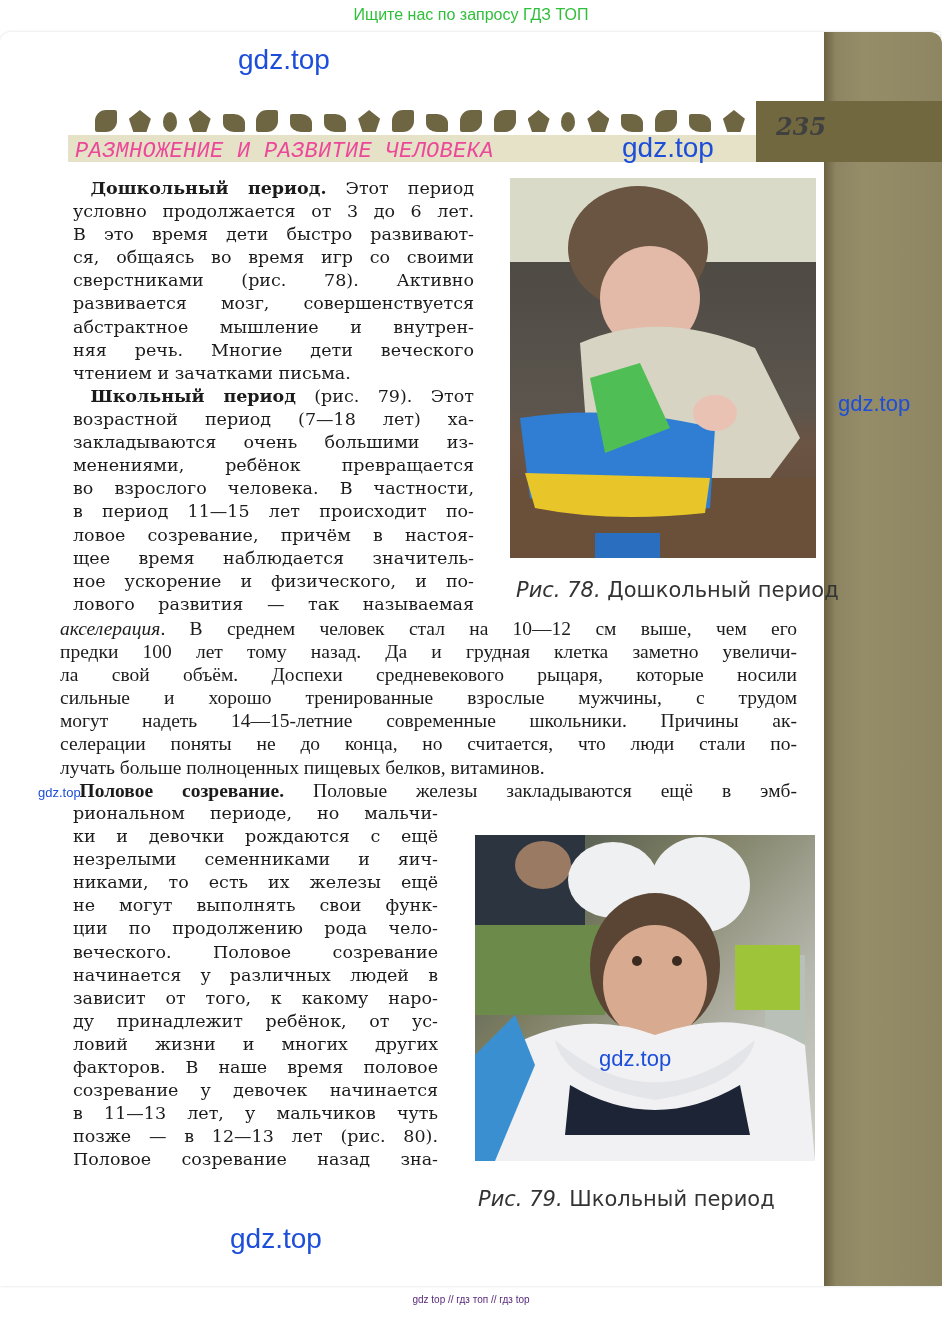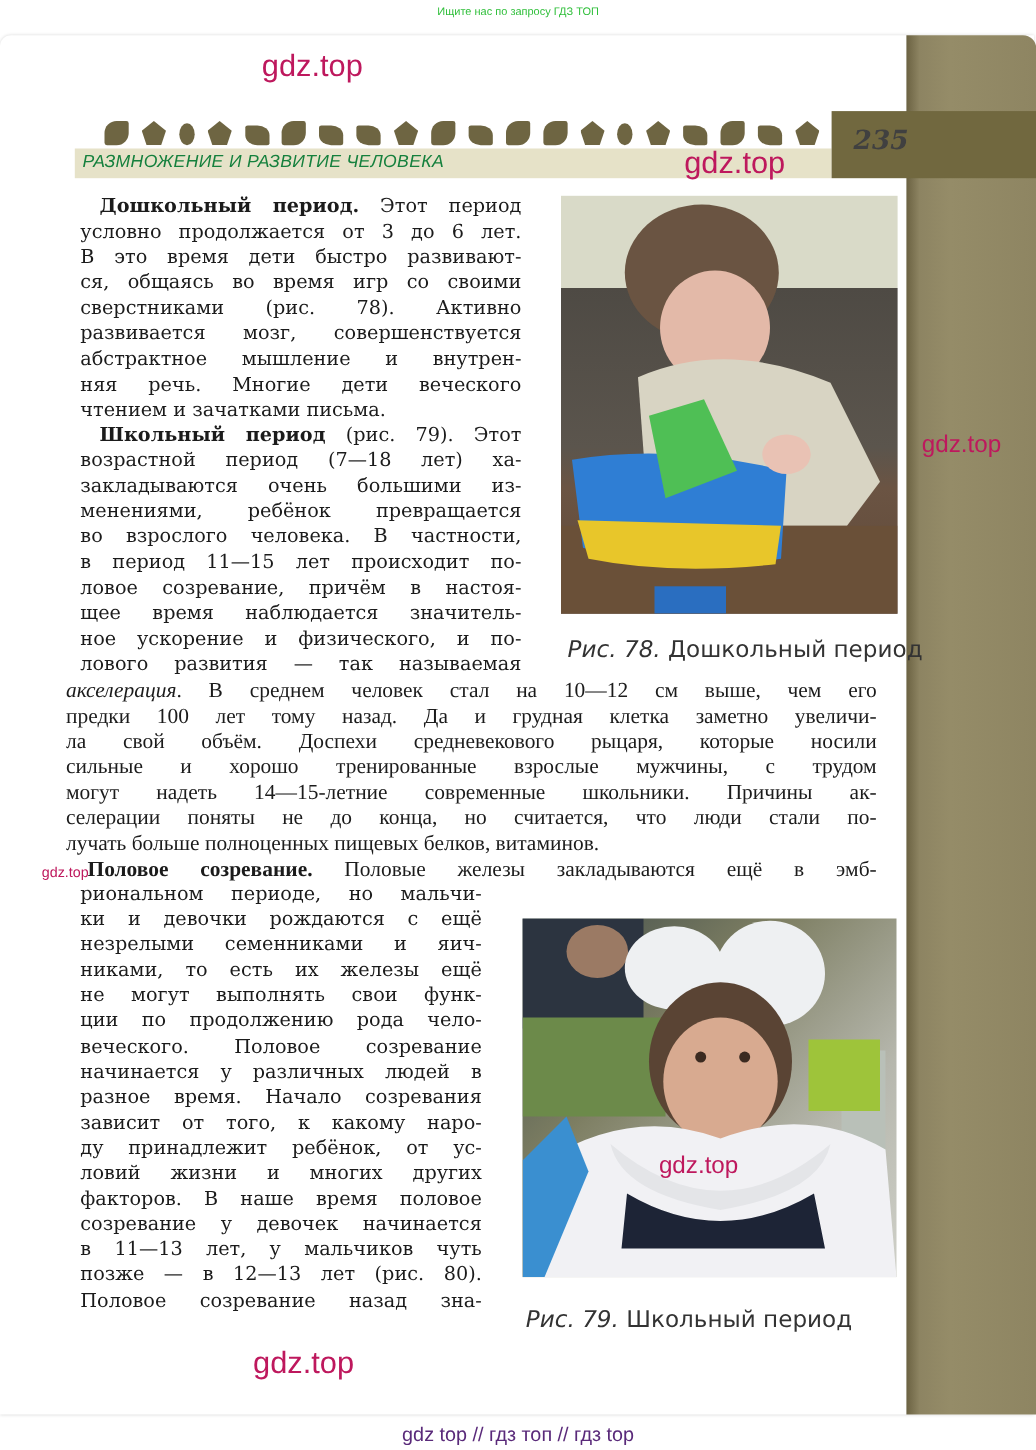--- a/index.html
+++ b/index.html
@@ -1,19 +1,19 @@
 <!DOCTYPE html>
 <html><head>
   <meta charset="utf-8">
   <style>
     html, body { margin: 0; padding: 0; background: #ffffff; }
     body { width: 942px; height: 1318px; position: relative; overflow: hidden; font-family: "DejaVu Serif", serif; }
 
     .top-banner { position: absolute; top: 6px; left: 0; width: 942px; text-align: center;
-      font-family: "Liberation Sans", sans-serif; font-size: 10px; color: #2fbf3a; }
+      font-family: "Liberation Sans", sans-serif; font-size: 16px; color: #2fbf3a; }
 
     .page { position: absolute; top: 32px; left: 0; width: 940px; height: 1254px; background: #ffffff;
       border-top-left-radius: 10px; box-shadow: 0 0 3px rgba(0,0,0,0.15); overflow: hidden; }
 
     .side-strip { position: absolute; top: 32px; left: 824px; width: 118px; height: 1254px;
       background: linear-gradient(to right, #6b6242 0px, #8d8462 12px, #958c68 40px, #8e8562 100%);
       border-top-right-radius: 12px; }
 
     .page-num-band { position: absolute; top: 101px; left: 756px; width: 186px; height: 61px; background: #71683f; }
     .page-num { position: absolute; top: 112px; left: 776px; font-family: "DejaVu Serif", serif;
@@ -21,24 +21,24 @@
 
     .animals { position: absolute; top: 100px; left: 95px; width: 650px; height: 32px; display: flex;
       justify-content: space-between; align-items: flex-end; }
     .animal { width: 22px; height: 22px; background: #6e6542; }
     .animal.s1 { border-radius: 50% 10% 50% 10%; }
     .animal.s2 { border-radius: 10% 50% 10% 50%; height: 18px; }
     .animal.s3 { border-radius: 50%; width: 14px; height: 20px; }
     .animal.s4 { clip-path: polygon(0 40%, 50% 0, 100% 40%, 80% 100%, 20% 100%); }
 
     .chapter-band { position: absolute; top: 135px; left: 68px; width: 688px; height: 27px; background: #e6e2c8; }
-    .chapter-title { position: absolute; top: 139px; left: 75px; font-family: Liberation Sans, sans-serif;
-      font-style: italic; font-size: 16px; color: #15803d; letter-spacing: 0.3px; }
-
-    .wm { position: absolute; font-family: "Liberation Sans", sans-serif; color: #be185d; }
+    .chapter-title { position: absolute; top: 139px; left: 75px; font-family: Liberation Mono, monospace;
+      font-style: italic; font-size: 22px; color: #ec4899; letter-spacing: 0.3px; }
+
+    .wm { position: absolute; font-family: "Liberation Sans", sans-serif; color: #1d4ed8; }
     .wm.lg { font-size: 28px; }
     .wm.md { font-size: 22px; }
     .wm.sm { font-size: 13px; }
 
     .text { position: absolute; font-family: "DejaVu Serif", serif; font-size: 17.5px; line-height: 23.1px;
       color: #1b1b1b; text-align: justify; }
     .text .ln { display: block; white-space: nowrap; text-align-last: justify; height: 23.1px; }
     .text .ln.last { text-align-last: left; }
     .text b { font-weight: bold; }
     .text i { font-style: italic; }
@@ -47,21 +47,21 @@
     .photo { position: absolute; overflow: hidden; }
     .photo1 { top: 178px; left: 510px; width: 306px; height: 380px;
       background: linear-gradient(#d9dac8 0, #d9dac8 22%, #4e4a44 22%, #5b554d 60%, #6b5443 70%, #5e4838 100%); }
     .photo2 { top: 835px; left: 475px; width: 340px; height: 326px;
       background: linear-gradient(135deg, #3d4a4a 0%, #7d7e62 35%, #b6b7ad 70%, #cfd0c8 100%); }
 
     .caption { position: absolute; font-family: "DejaVu Sans", sans-serif; font-size: 21px; color: #333; }
     .caption i { font-style: italic; }
 
     .footer { position: absolute; top: 1294px; left: 0; width: 942px; text-align: center;
-      font-family: "Liberation Sans", sans-serif; font-size: 18px; color: #5a2a7a; }
+      font-family: "Liberation Sans", sans-serif; font-size: 10px; color: #5a2a7a; }
   </style>
 </head>
 <body>
 
 <div class="top-banner">Ищите нас по запросу ГДЗ ТОП</div>
 
 <div class="page"></div>
 <div class="side-strip"></div>
 
 <div class="wm lg" style="top:44px;left:238px;">gdz.top</div>
@@ -138,21 +138,20 @@
 
 <div class="text" style="top:802px;left:73px;width:365px;">
   <span class="ln">риональном периоде, но мальчи-</span>
   <span class="ln">ки и девочки рождаются с ещё</span>
   <span class="ln">незрелыми семенниками и яич-</span>
   <span class="ln">никами, то есть их железы ещё</span>
   <span class="ln">не могут выполнять свои функ-</span>
   <span class="ln">ции по продолжению рода чело-</span>
   <span class="ln">веческого. Половое созревание</span>
   <span class="ln">начинается у различных людей в</span>
-  <span class="ln">разное время. Начало созревания</span>
   <span class="ln">зависит от того, к какому наро-</span>
   <span class="ln">ду принадлежит ребёнок, от ус-</span>
   <span class="ln">ловий жизни и многих других</span>
   <span class="ln">факторов. В наше время половое</span>
   <span class="ln">созревание у девочек начинается</span>
   <span class="ln">в 11—13 лет, у мальчиков чуть</span>
   <span class="ln">позже — в 12—13 лет (рис. 80).</span>
   <span class="ln">Половое созревание назад зна-</span>
 </div>
 

